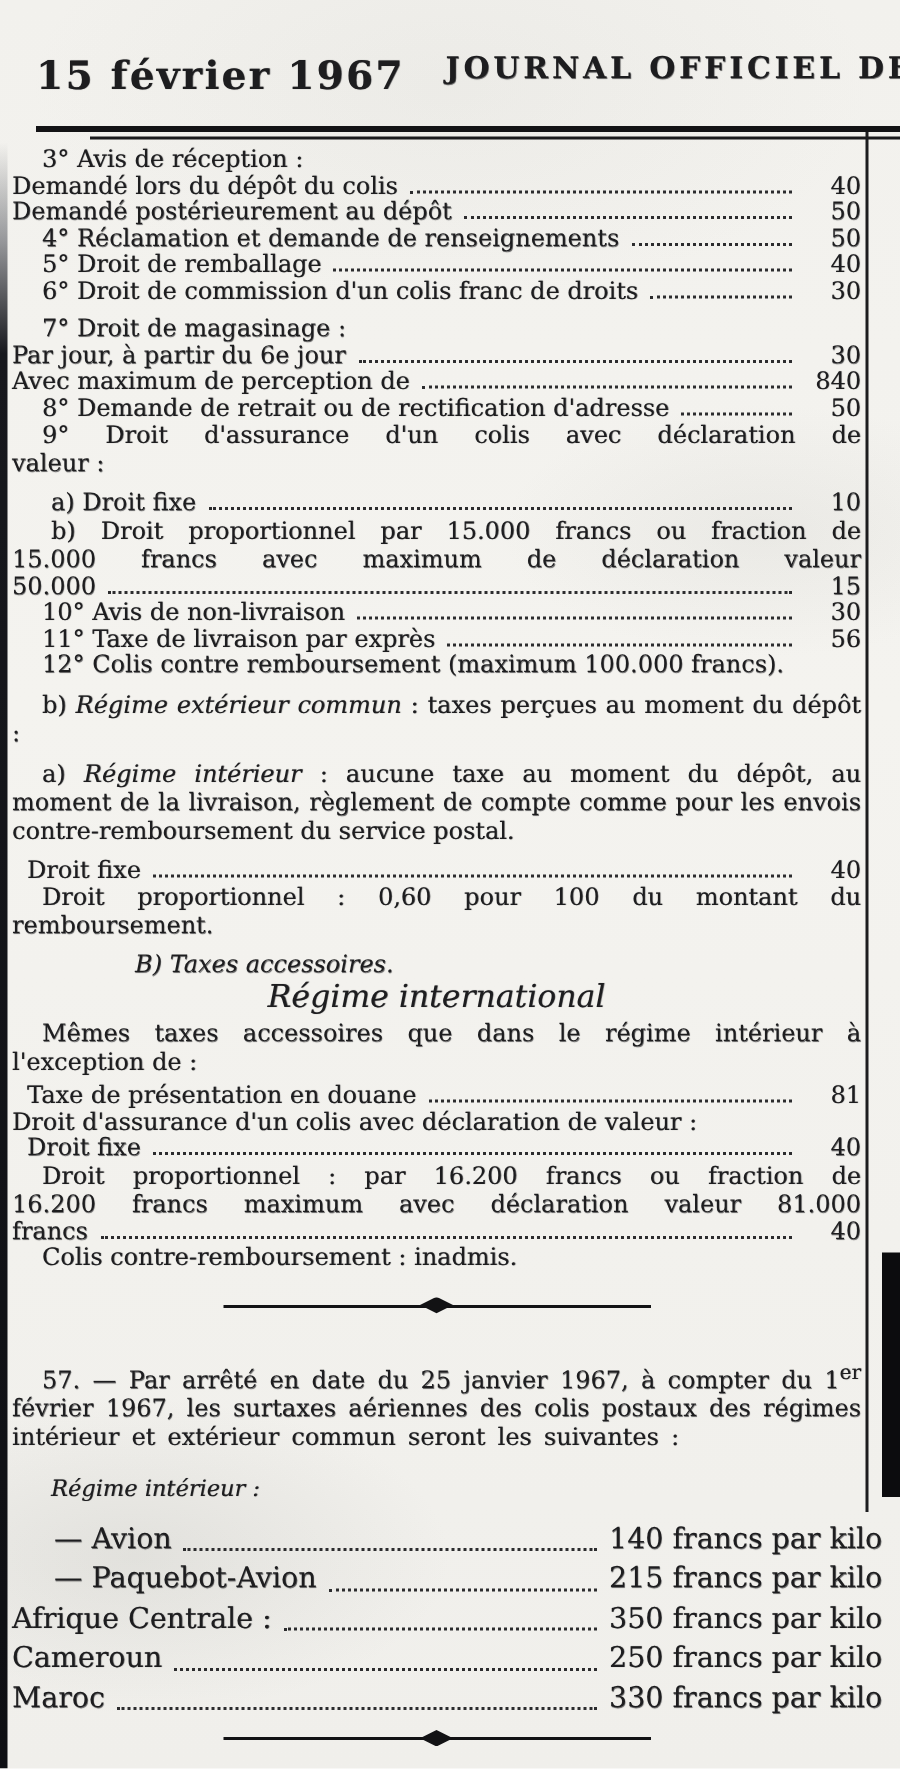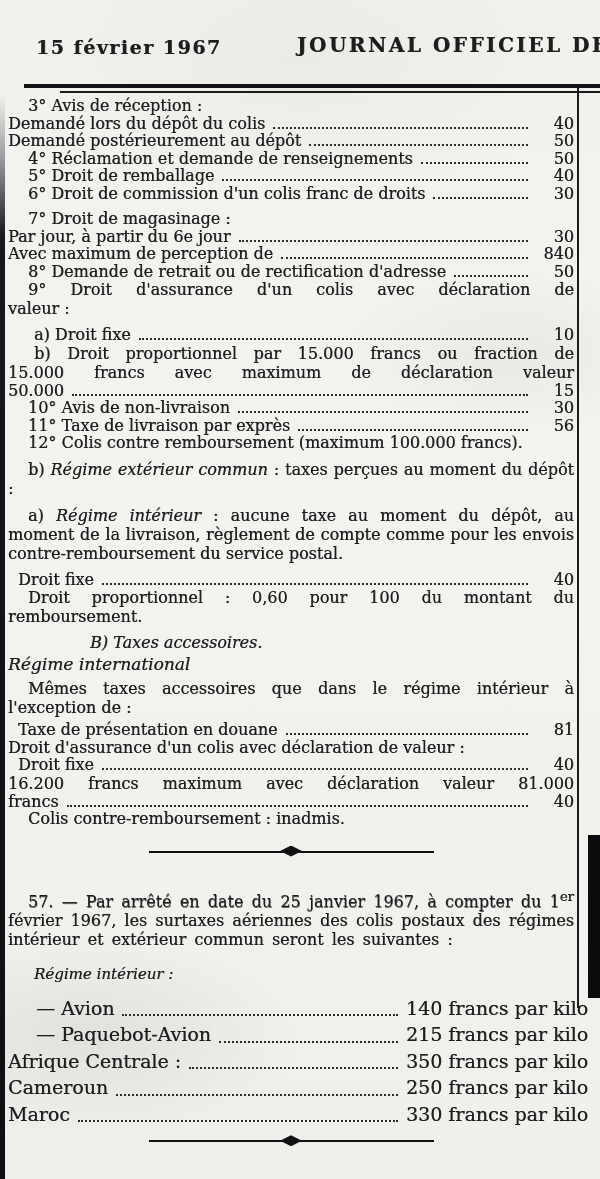--- a/index.html
+++ b/index.html
@@ -12,22 +12,22 @@
       radial-gradient(ellipse 250px 120px at 85% 30%, rgba(190,190,185,0.18), transparent 70%),
       radial-gradient(ellipse 400px 200px at 50% 5%, rgba(200,200,195,0.15), transparent 70%),
       linear-gradient(180deg, #f2f1ed 0%, #f4f3ef 40%, #f0efeb 100%);
     font-family:"DejaVu Serif","Liberation Serif",serif;
     color:#1d1d1f;
   }
   .ink { text-shadow:0.4px 0.4px 0.5px rgba(25,25,28,0.65); }
 
   
   .masthead-date {
-    position:absolute; top:36px; left:36px;
-    font-size:19px; font-weight:bold; letter-spacing:1.5px;
+    position:absolute; top:36px; left:24px;
+    font-size:26px; font-weight:bold; letter-spacing:1.5px;
   }
   .masthead-title {
     position:absolute; top:33px; left:297px;
     font-size:20px; font-weight:bold; letter-spacing:2.5px;
     white-space:nowrap;
   }
   .rule-top-a { position:absolute; top:84px; left:24px; right:0; height:4px; background:#131315; }
   .rule-top-b { position:absolute; top:91px; left:60px; right:0; height:2px; background:#1a1a1c; }
 
   
@@ -49,21 +49,21 @@
   .i2 { padding-left:26px; }
   .ih { padding-left:10px; }
   .jp { text-align:justify; }
   .pin { text-indent:20px; }
   .jl { display:block; text-align:justify; text-align-last:justify; }
   .it { font-style:italic; }
   .mt8 { margin-top:8px; }
   .mt6 { margin-top:6px; }
   .mt4 { margin-top:4px; }
   .heading-b { font-style:italic; padding-left:82px; }
-  .heading-intl { font-style:italic; text-align:left; font-size:17px; }
+  .heading-intl { font-style:italic; text-align:center; font-size:21px; }
   .ws { word-spacing:3px; }
 
   
   .sep { position:relative; width:285px; margin:18px auto 0 auto; height:11px; }
   .sep::before { content:""; position:absolute; left:0; right:0; top:5px; height:2px; background:#121214; }
   .sep .diamond {
     position:absolute; left:50%; top:0; width:22px; height:11px;
     transform:translateX(-50%);
     background:#121214;
     clip-path:polygon(50% 0, 100% 50%, 50% 100%, 0 50%);
@@ -195,20 +195,21 @@
     <span class="dots"></span>
     <span class="val">81</span>
   </div>
   <div class="line">Droit d'assurance d'un colis avec déclaration de valeur :</div>
   <div class="row ih">
     <span class="lbl">Droit fixe</span>
     <span class="dots"></span>
     <span class="val">40</span>
   </div>
   <div>
+    <span class="jl i1">Droit proportionnel : par 16.200 francs ou fraction de</span>
     <span class="jl">16.200 francs maximum avec déclaration valeur 81.000</span>
   </div>
   <div class="row">
     <span class="lbl">francs</span>
     <span class="dots"></span>
     <span class="val">40</span>
   </div>
   <div class="line i1">Colis contre-remboursement : inadmis.</div>
 
   <div class="sep">

